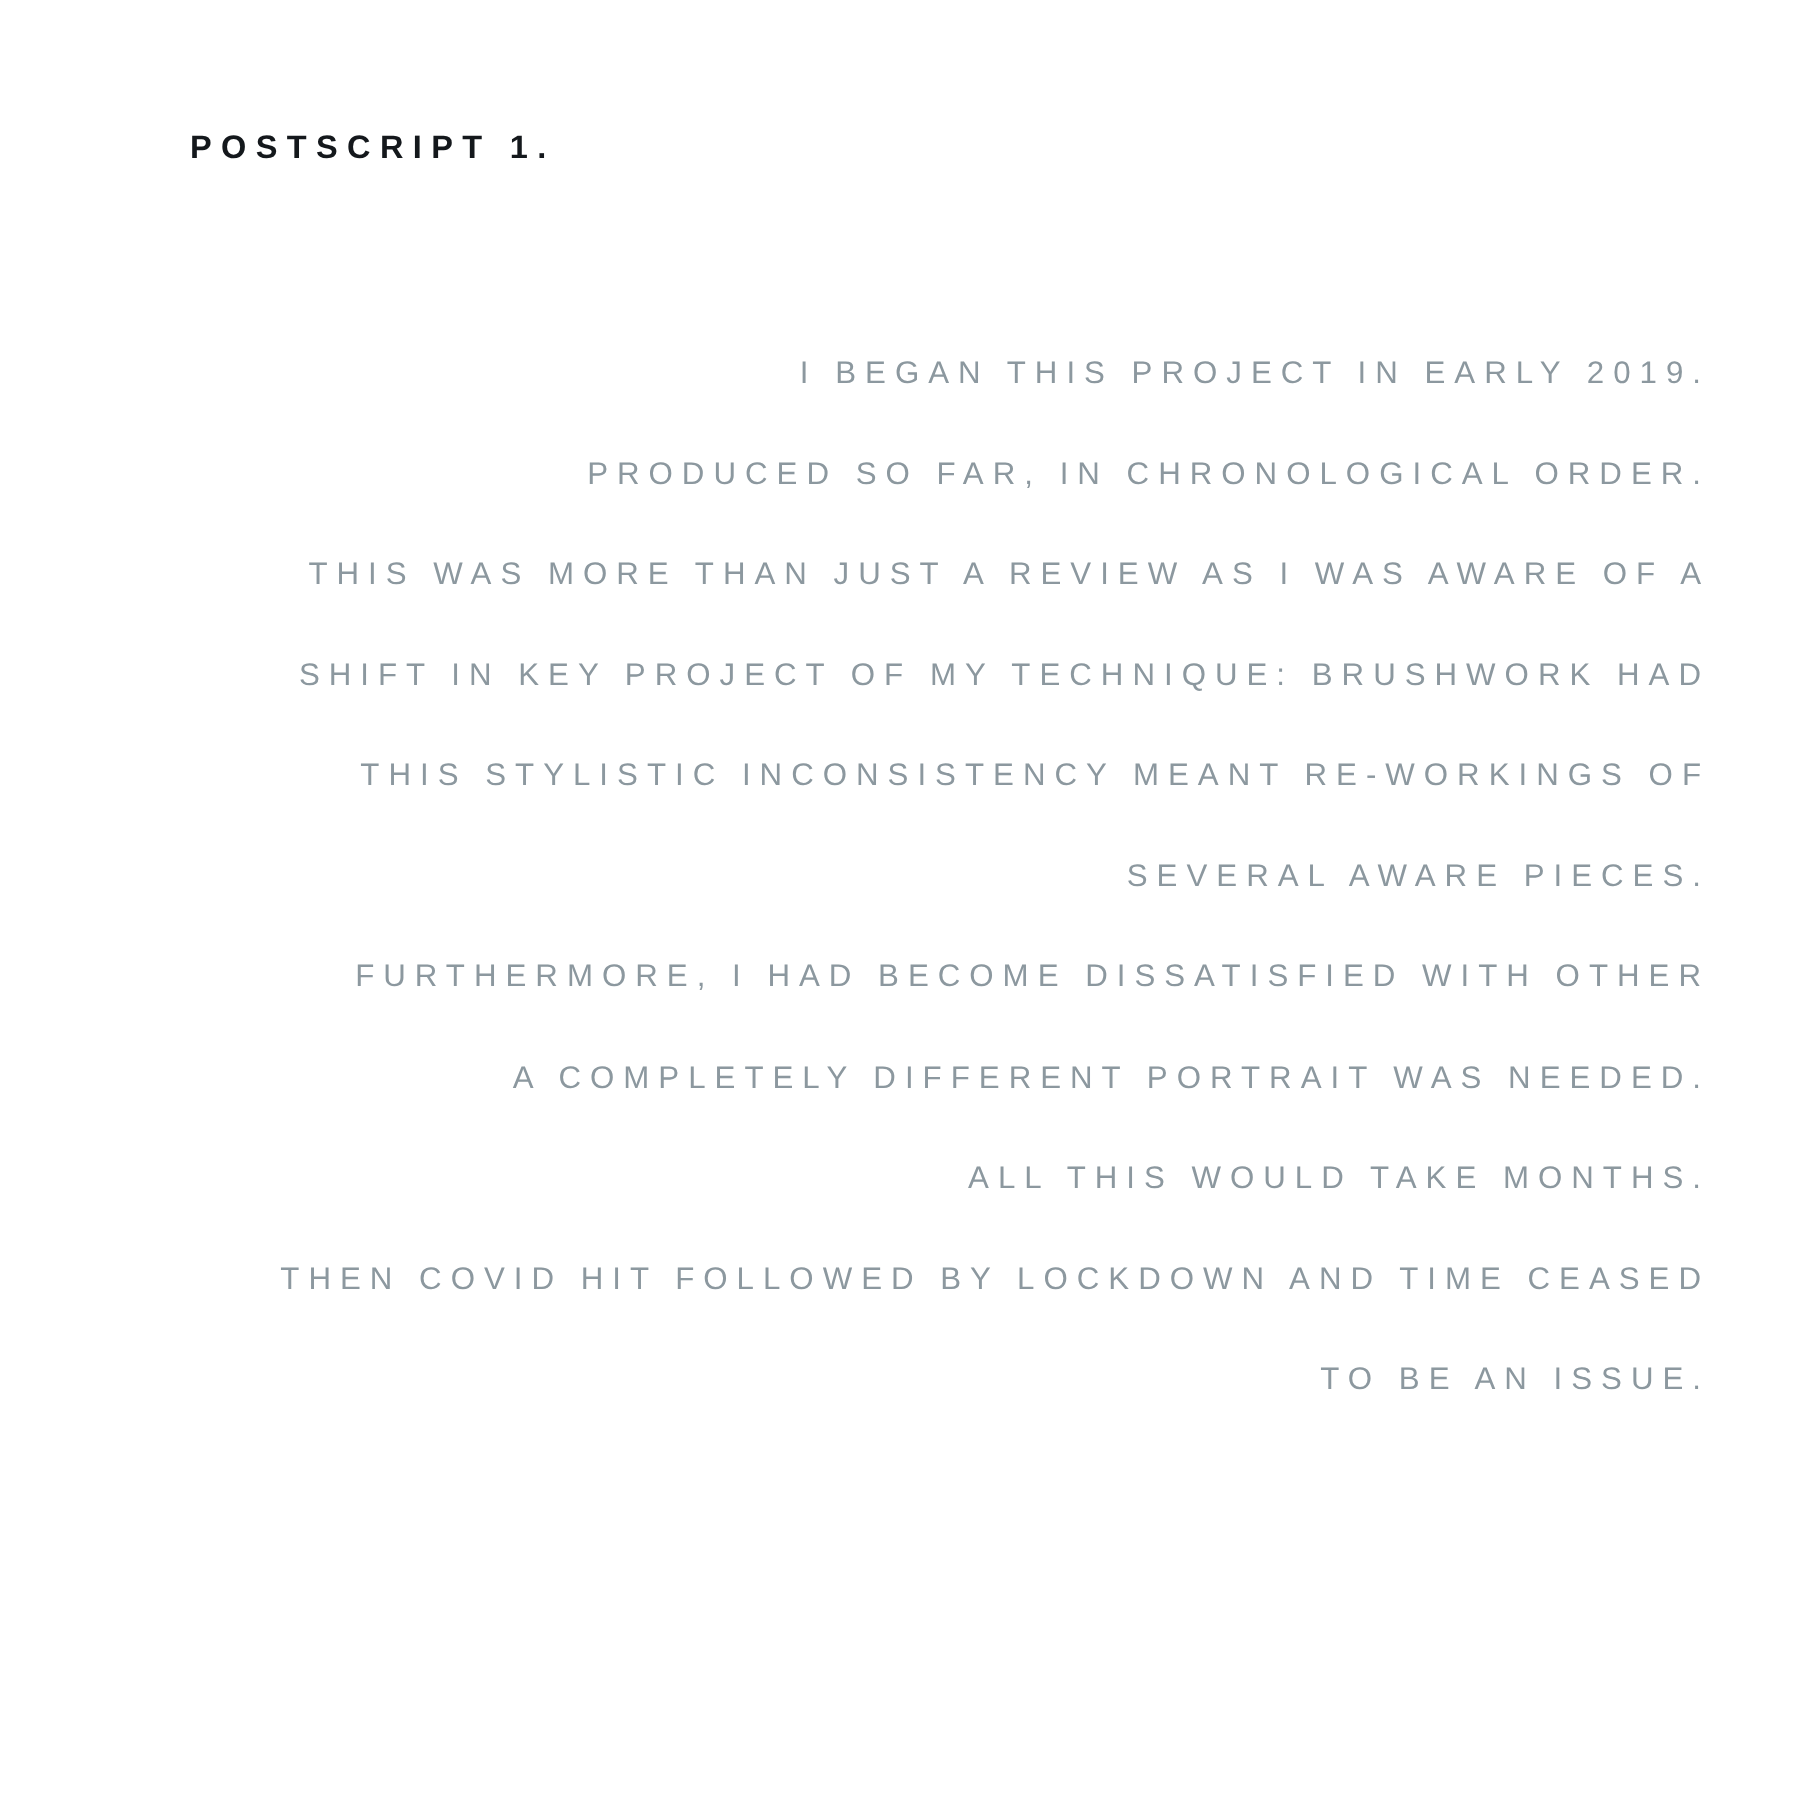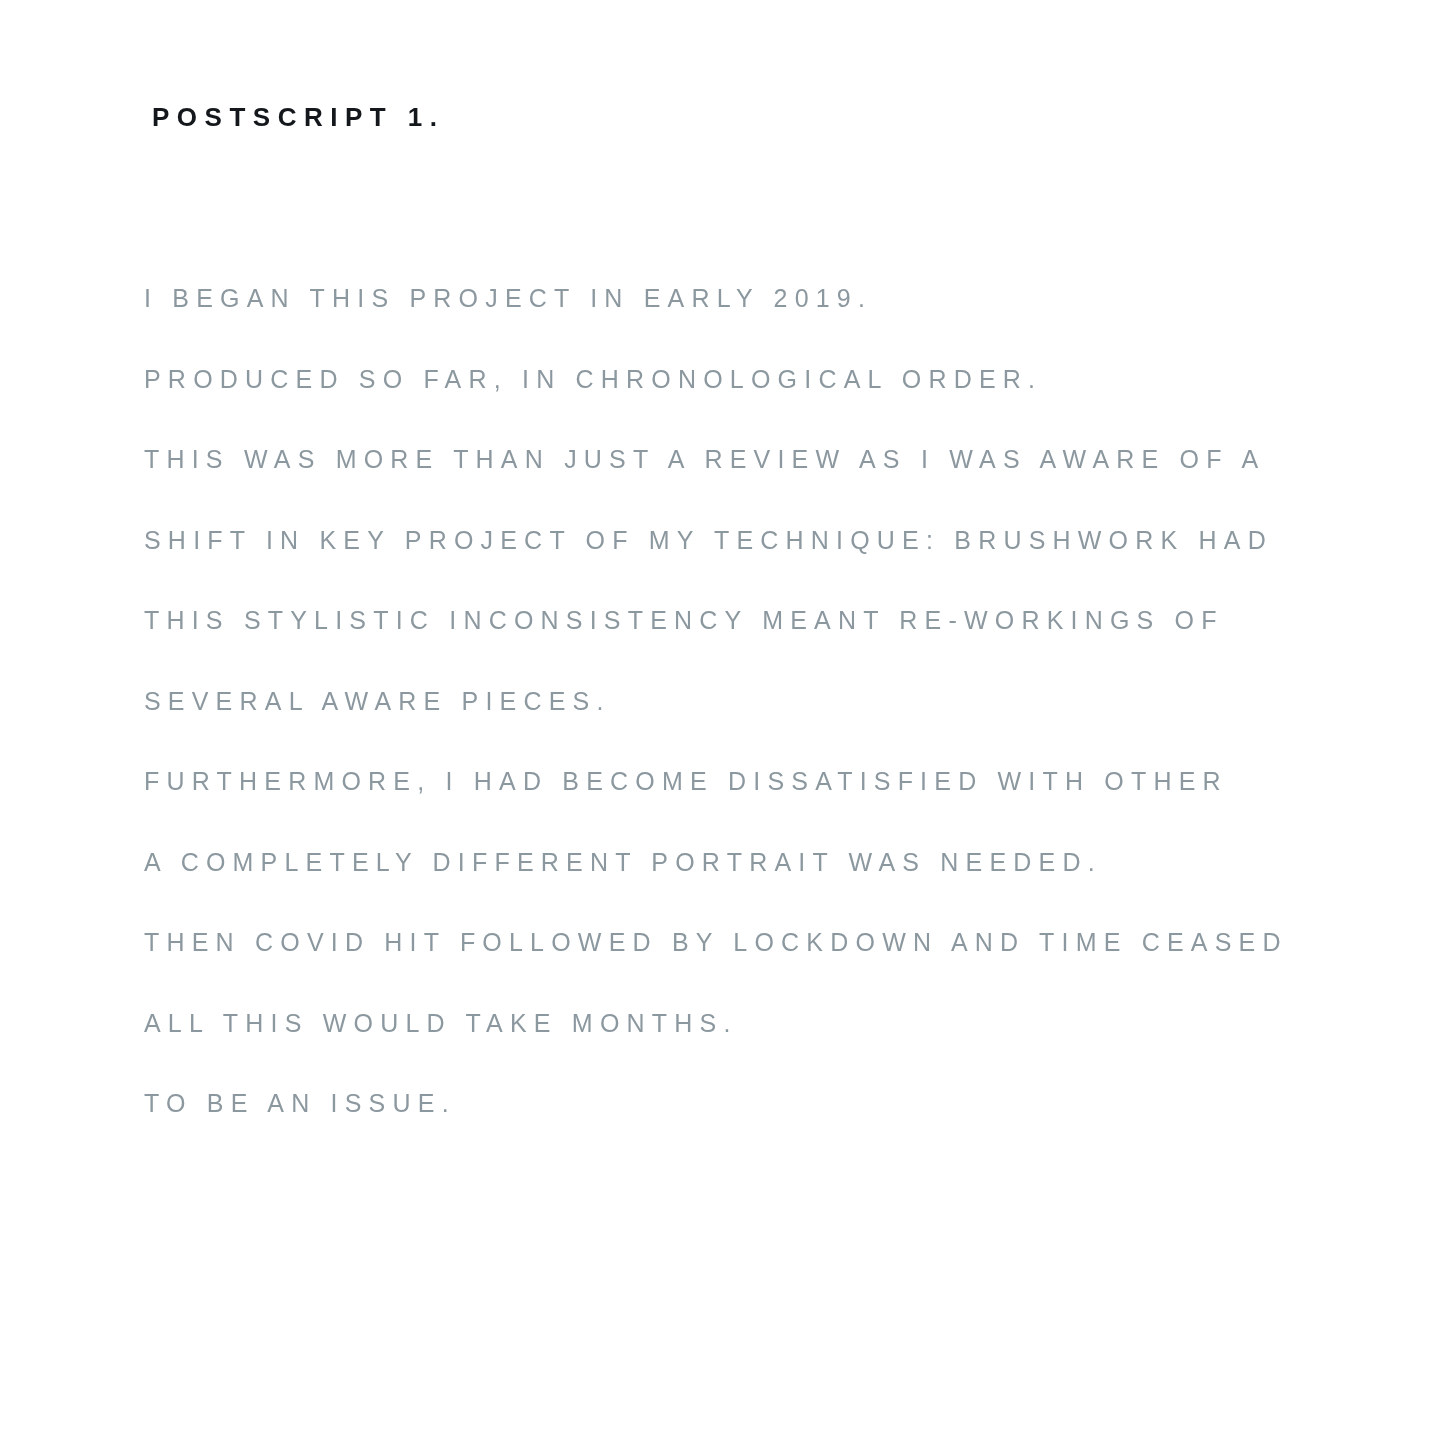--- a/index.html
+++ b/index.html
@@ -12,34 +12,35 @@
     background: #ffffff;
     font-family: "Liberation Sans", sans-serif;
     overflow: hidden;
   }
   .page {
     position: relative;
     width: 1264px;
     height: 1452px;
     background: #ffffff;
     box-sizing: border-box;
+    text-align: right;
   }
   .doc-title {
     position: absolute;
     left: 152px;
     top: 102px;
     font-size: 26px;
     font-weight: 700;
     letter-spacing: 7.5px;
     color: #14181c;
     white-space: nowrap;
   }
   .body-block {
     position: absolute;
-    left: 144px;
+    left: 168px;
     top: 258px;
     width: 1200px;
   }
   .body-line {
     font-size: 25px;
     font-weight: 400;
     letter-spacing: 7.2px;
     color: #8c989f;
     line-height: 80.5px;
     white-space: nowrap;
@@ -54,18 +55,18 @@
 
   <div class="body-block">
     <div class="body-line">I BEGAN THIS PROJECT IN EARLY 2019.</div>
     <div class="body-line">PRODUCED SO FAR, IN CHRONOLOGICAL ORDER.</div>
     <div class="body-line">THIS WAS MORE THAN JUST A REVIEW AS I WAS AWARE OF A</div>
     <div class="body-line">SHIFT IN KEY PROJECT OF MY TECHNIQUE: BRUSHWORK HAD</div>
     <div class="body-line">THIS STYLISTIC INCONSISTENCY MEANT RE-WORKINGS OF</div>
     <div class="body-line">SEVERAL AWARE PIECES.</div>
     <div class="body-line">FURTHERMORE, I HAD BECOME DISSATISFIED WITH OTHER</div>
     <div class="body-line">A COMPLETELY DIFFERENT PORTRAIT WAS NEEDED.</div>
+    <div class="body-line">ALL THIS WOULD TAKE MONTHS.</div>
     <div class="body-line">THEN COVID HIT FOLLOWED BY LOCKDOWN AND TIME CEASED</div>
-    <div class="body-line">ALL THIS WOULD TAKE MONTHS.</div>
     <div class="body-line">TO BE AN ISSUE.</div>
   </div>
 
 </div>
 
 </body></html>

